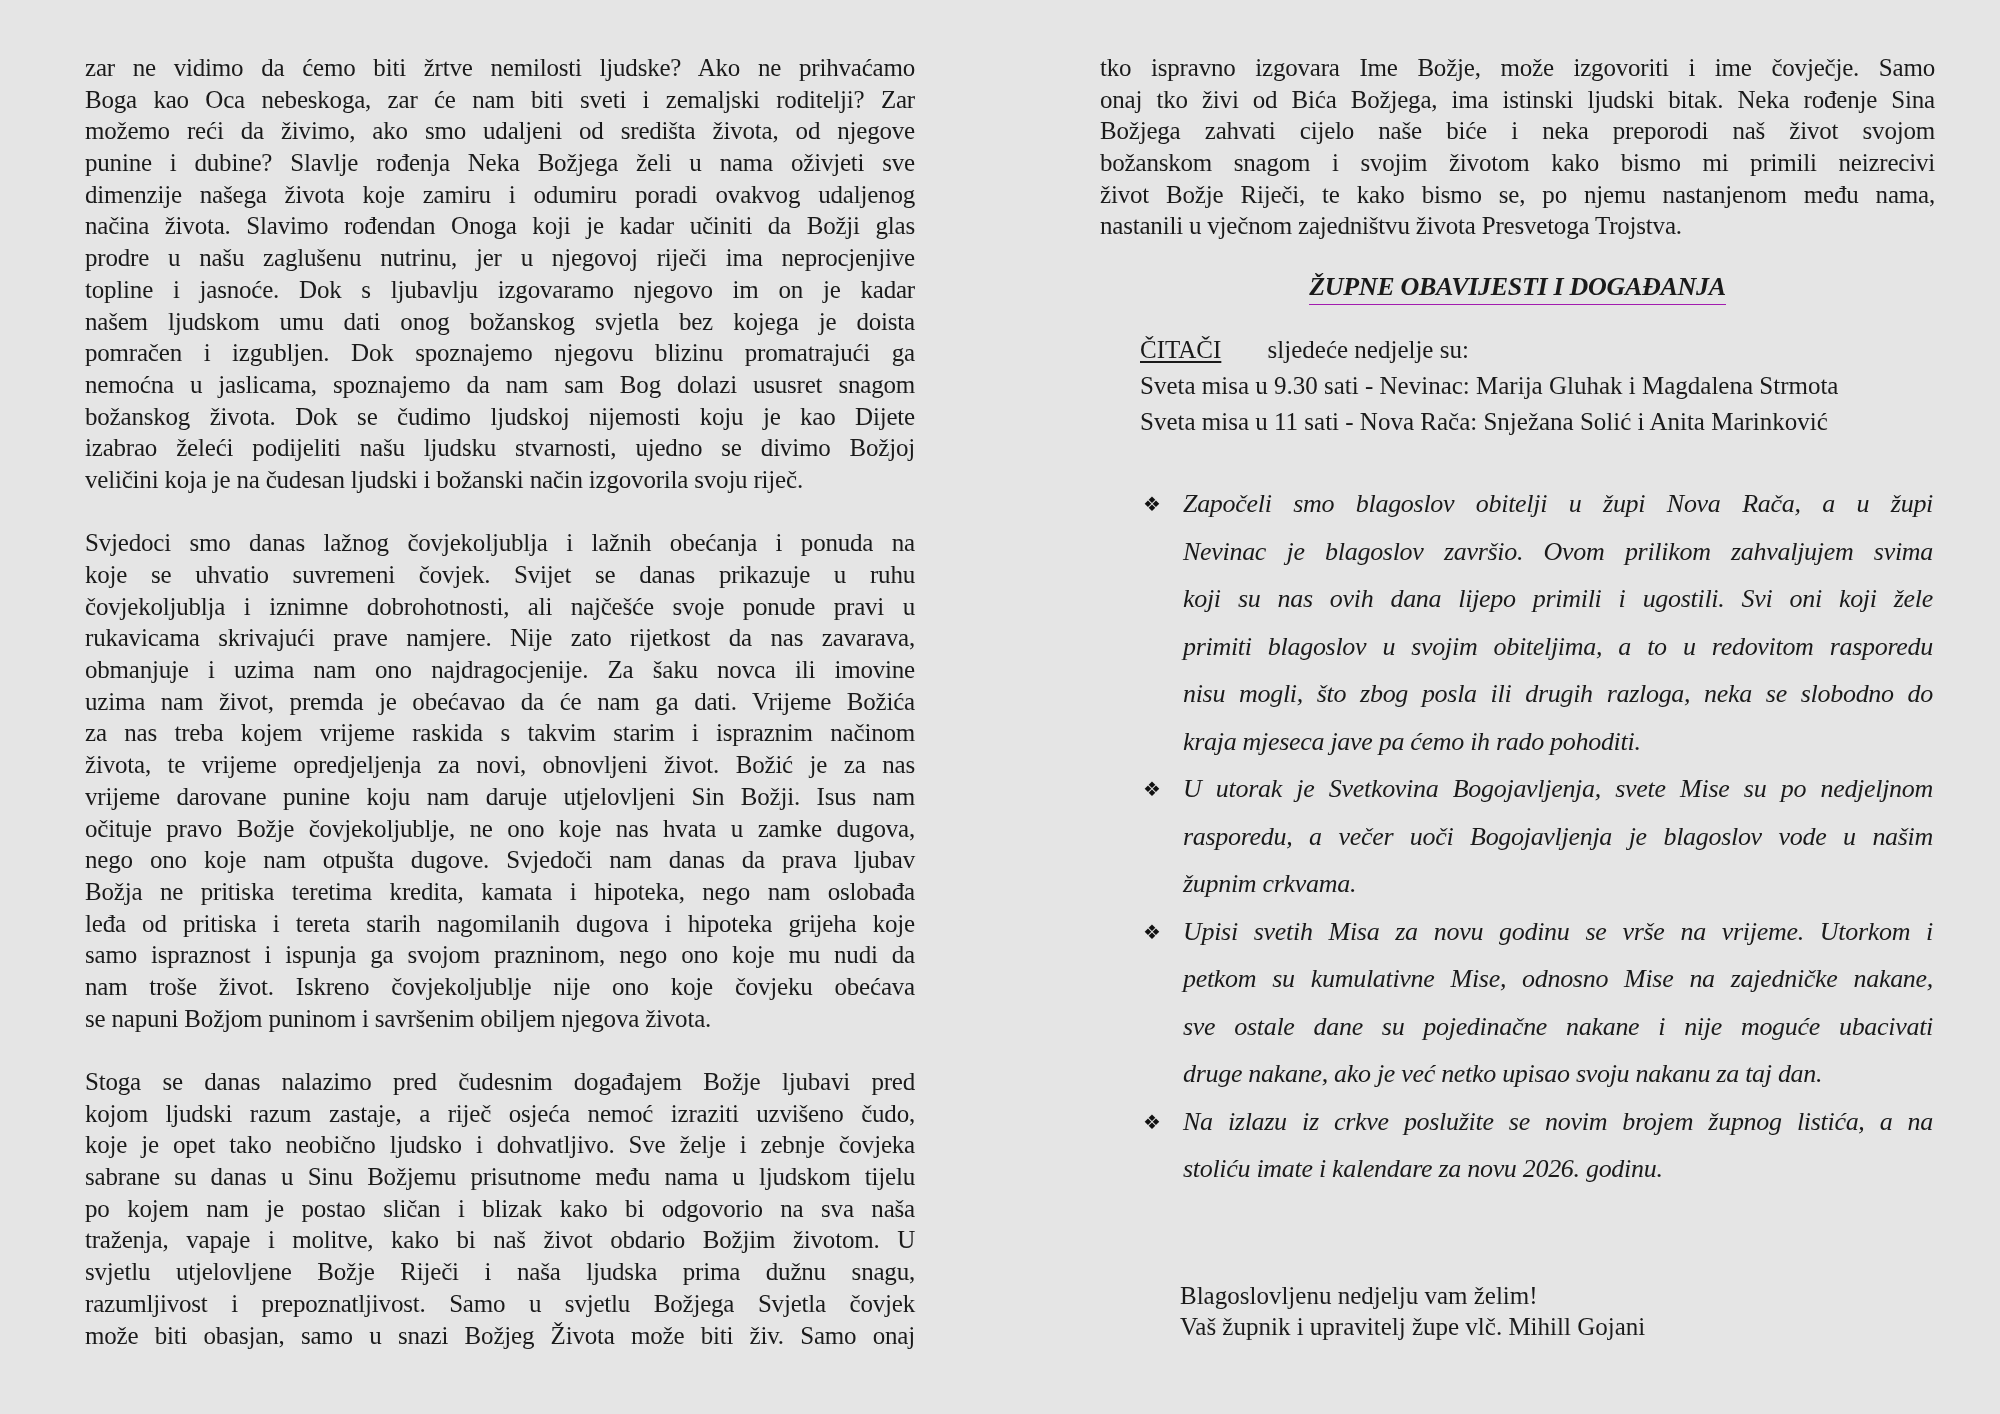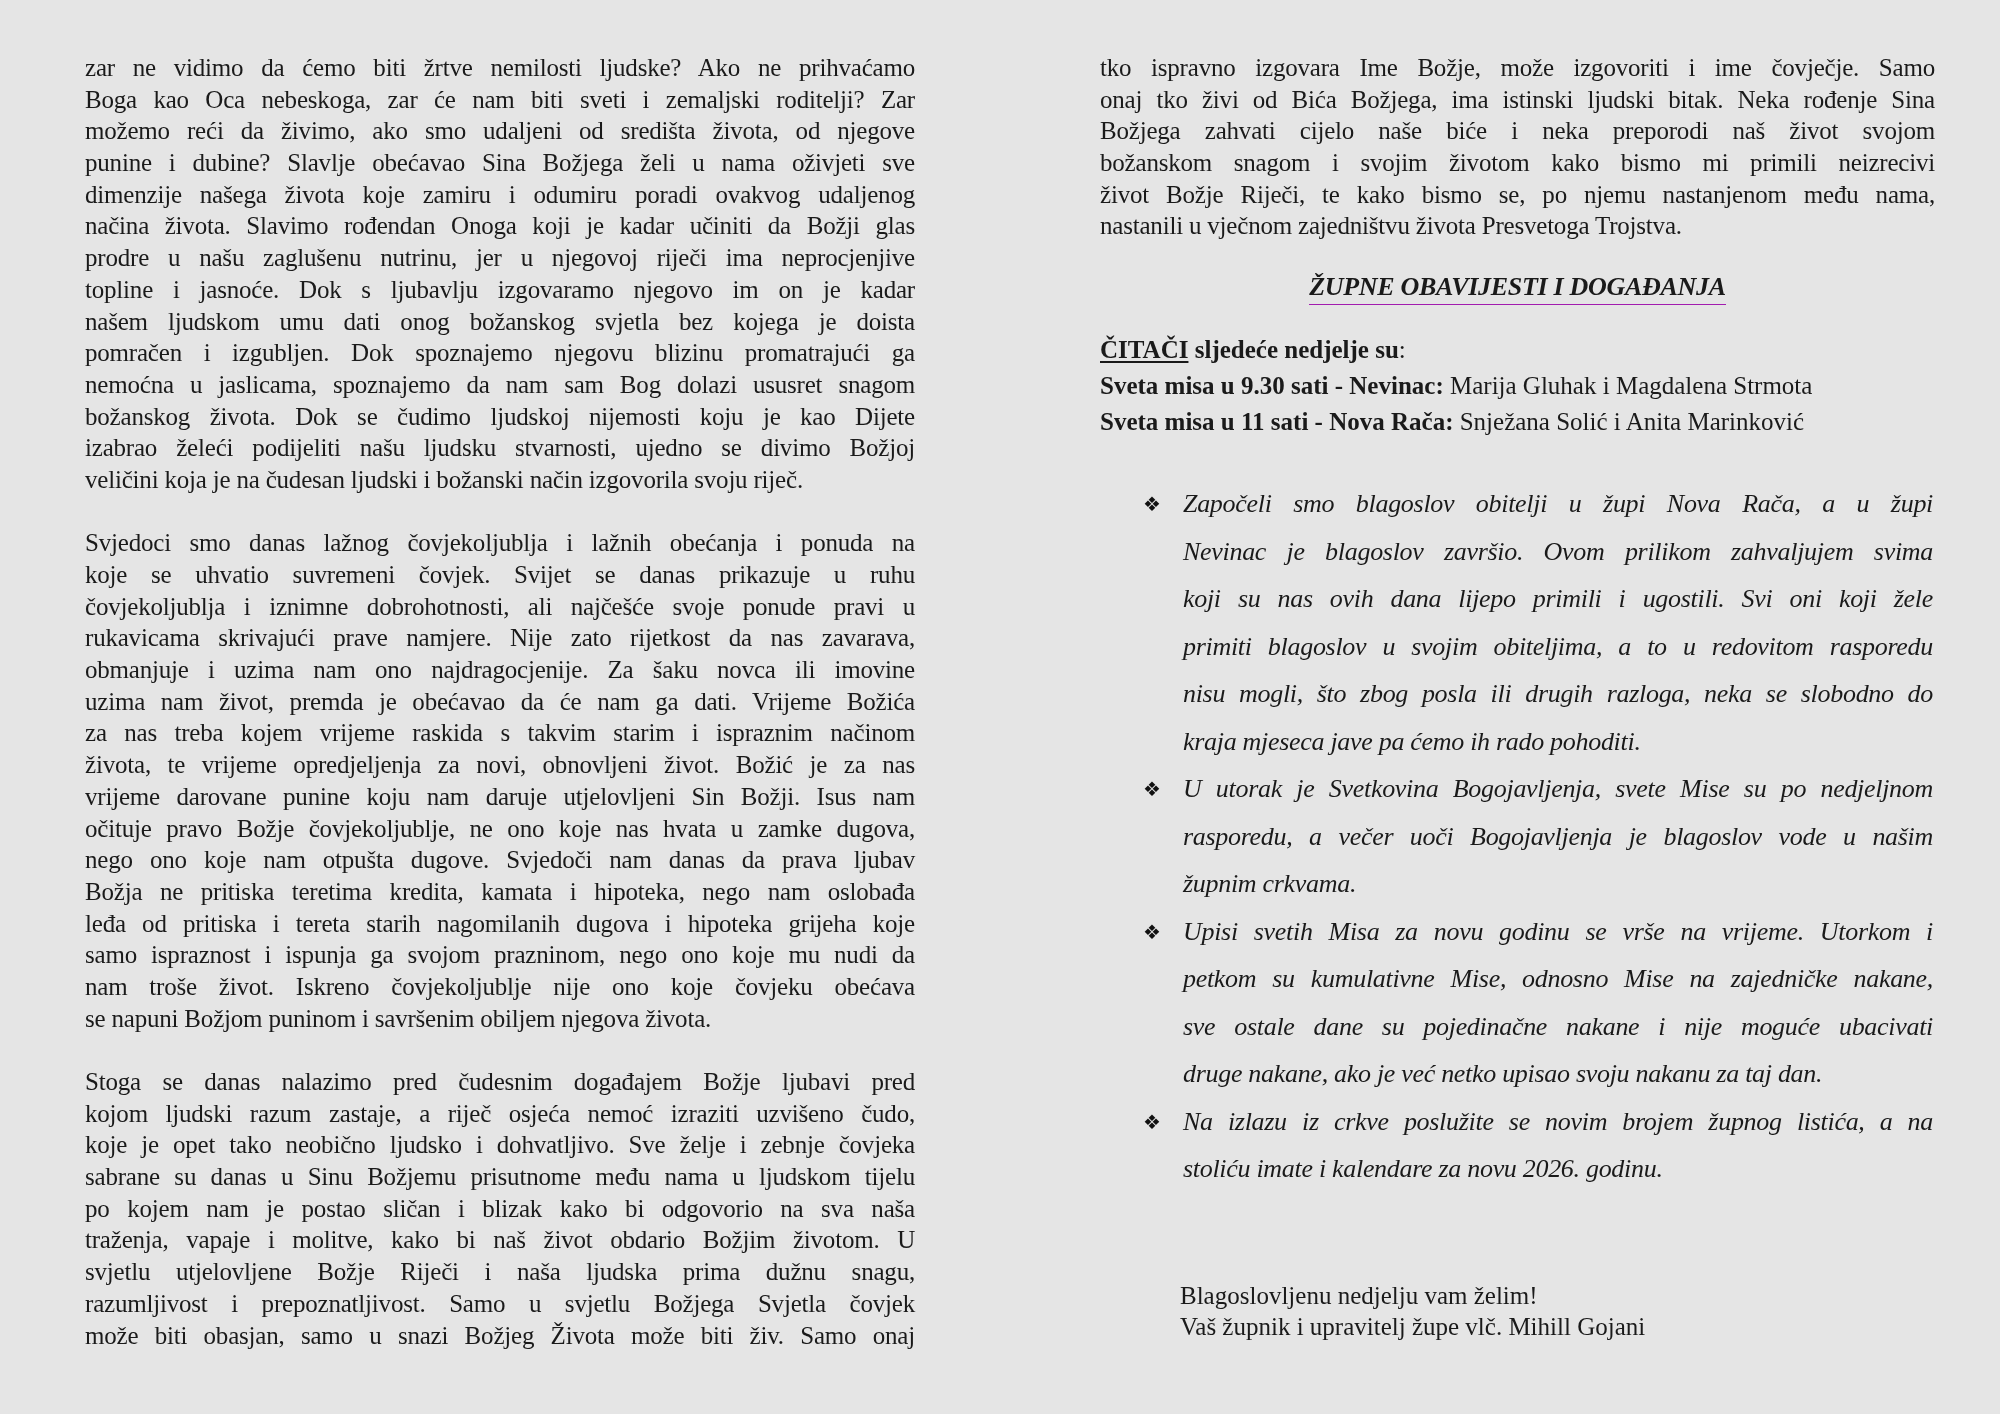--- a/index.html
+++ b/index.html
@@ -9,41 +9,41 @@
   .col-left { left: 85px; top: 52px; width: 830px; }
   .col-right { left: 1100px; top: 52px; width: 835px; }
   .para { margin: 0; }
   .para + .para { margin-top: 31.7px; }
   .line { display: block; height: 31.7px; line-height: 31.7px; font-size: 25px; white-space: nowrap; text-align: justify; text-align-last: justify; letter-spacing: -0.2px; }
   .line.last { text-align-last: left; }
   .heading-wrap { position: absolute; left: 1100px; top: 270px; width: 835px; text-align: center; }
   .heading { display: inline-block; font-size: 26px; font-weight: bold; font-style: italic; line-height: 34px; border-bottom: 1px solid #a21caf; padding-bottom: 0; letter-spacing: -0.3px; }
   .readers { position: absolute; left: 1100px; top: 332px; width: 860px; }
   .readers .rline { display: block; height: 36px; line-height: 36px; font-size: 25px; white-space: nowrap; }
-  .b { font-weight: bold; }
+  .b { font-weight: normal; margin-left: 40px; }
   .u { text-decoration: underline; text-decoration-thickness: 2px; text-underline-offset: 3px; }
   .bullets { position: absolute; left: 1143px; top: 480px; width: 790px; }
   .bullet-item { position: relative; padding-left: 40px; }
   .bullet-glyph { position: absolute; left: 0; top: 0; width: 20px; height: 48px; line-height: 48px; font-size: 20px; color: #111; font-style: normal; }
   .bline { display: block; height: 47.5px; line-height: 47.5px; font-size: 26px; font-style: italic; white-space: nowrap; text-align: justify; text-align-last: justify; letter-spacing: -0.3px; }
   .bline.last { text-align-last: left; }
   .signature { position: absolute; left: 1180px; top: 1280px; width: 680px; text-align: left; font-size: 25px; }
   .signature .sline { display: block; line-height: 31px; white-space: nowrap; }
 </style>
 </head>
 <body>
 
 <div class="page">
 
   <div class="col col-left">
     <div class="para">
       <span class="line">zar ne vidimo da ćemo biti žrtve nemilosti ljudske? Ako ne prihvaćamo</span>
       <span class="line">Boga kao Oca nebeskoga, zar će nam biti sveti i zemaljski roditelji? Zar</span>
       <span class="line">možemo reći da živimo, ako smo udaljeni od središta života, od njegove</span>
-      <span class="line">punine i dubine? Slavlje obećavao Sina Božjega želi u nama oživjeti sve</span>
+      <span class="line">punine i dubine? Slavlje rođenja Neka Božjega želi u nama oživjeti sve</span>
       <span class="line">dimenzije našega života koje zamiru i odumiru poradi ovakvog udaljenog</span>
       <span class="line">načina života. Slavimo rođendan Onoga koji je kadar učiniti da Božji glas</span>
       <span class="line">prodre u našu zaglušenu nutrinu, jer u njegovoj riječi ima neprocjenjive</span>
       <span class="line">topline i jasnoće. Dok s ljubavlju izgovaramo njegovo im on je kadar</span>
       <span class="line">našem ljudskom umu dati onog božanskog svjetla bez kojega je doista</span>
       <span class="line">pomračen i izgubljen. Dok spoznajemo njegovu blizinu promatrajući ga</span>
       <span class="line">nemoćna u jaslicama, spoznajemo da nam sam Bog dolazi ususret snagom</span>
       <span class="line">božanskog života. Dok se čudimo ljudskoj nijemosti koju je kao Dijete</span>
       <span class="line">izabrao želeći podijeliti našu ljudsku stvarnosti, ujedno se divimo Božjoj</span>
       <span class="line last">veličini koja je na čudesan ljudski i božanski način izgovorila svoju riječ.</span>

